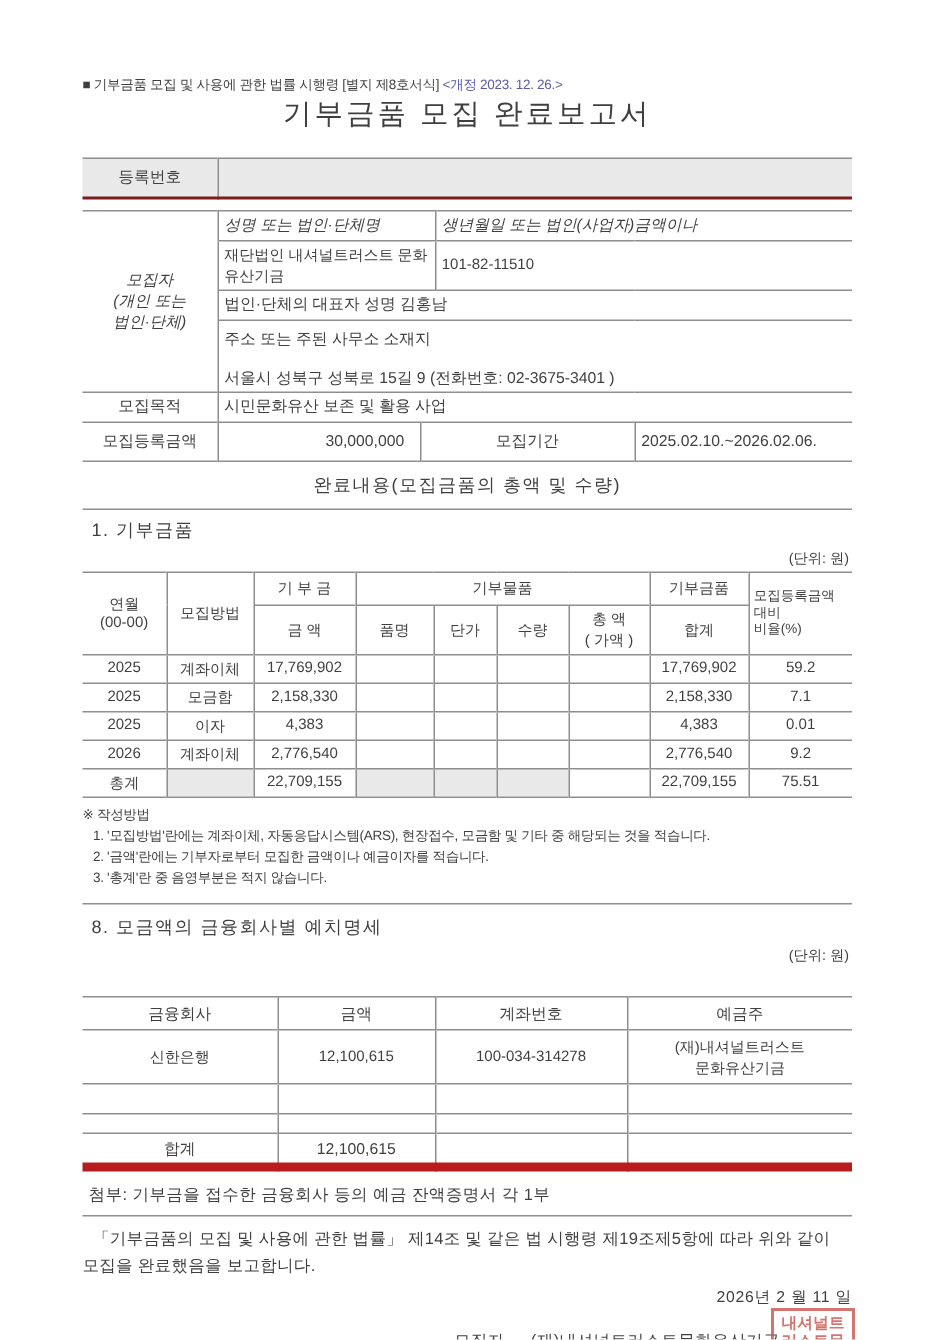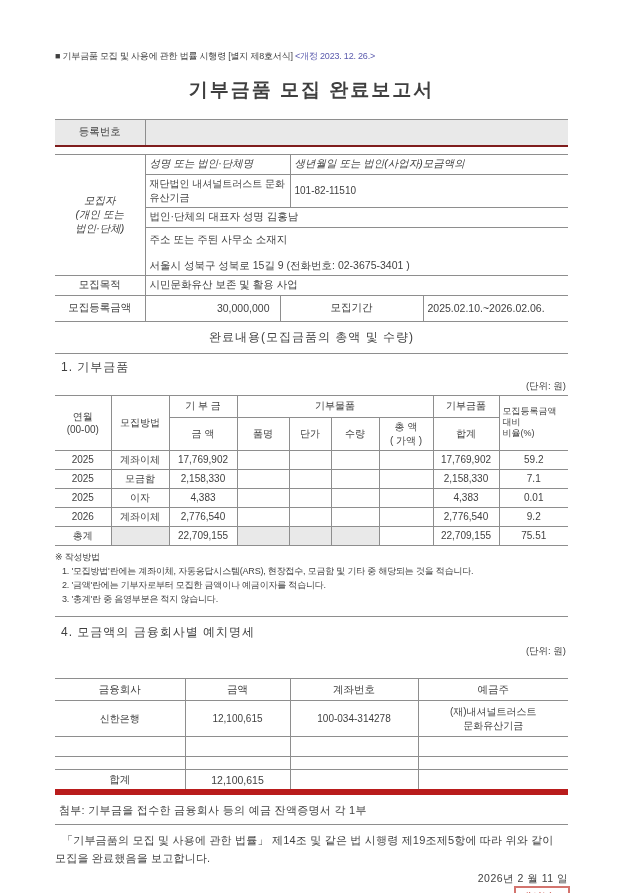--- a/index.html
+++ b/index.html
@@ -6,21 +6,21 @@
   html,body { background:#ffffff; }
   body {
     width: 623px; height: 893px;
     font-family: "Liberation Sans", "DejaVu Sans", sans-serif;
     color:#3f3f3f;
   }
   .content { margin-left:55px; width:513px; padding-top:50px; }
 
   .top-note { font-size:9px; letter-spacing:-0.2px; }
   .top-note .rev { color:#5a5aad; }
-  .doc-title { text-align:center; font-size:19px; font-weight:bold; letter-spacing:2px; margin-top:14px; }
+  .doc-title { text-align:center; font-size:19px; font-weight:normal; letter-spacing:2px; margin-top:0; }
 
   table { width:100%; border-collapse:collapse; table-layout:fixed; font-size:10.5px; color:#3f3f3f; }
   td { padding:2px 4px; text-align:center; vertical-align:middle; }
   .bl { border-left:1px solid #8e8e8e; }
   .grey { background:#e9e9e9; }
   .pre { white-space:pre-line; }
   .left { text-align:left; }
   .right { text-align:right; }
 
   .tableA { margin-top:16px; border-top:1px solid #8e8e8e; border-bottom:2px solid #7f1d1d; }
@@ -111,21 +111,21 @@
         <col style="width:10px">
         <col style="width:133px">
         <col style="width:145px">
       </colgroup>
     <tbody>
         <tr class="rowA">
       <td rowspan="4" class="pre">모집자
 (개인 또는
 법인·단체)</td>
       <td colspan="2" class="bl left">성명 또는 법인·단체명</td>
-      <td colspan="2" class="bl left">생년월일 또는 법인(사업자)모금액의</td>
+      <td colspan="2" class="bl left">생년월일 또는 법인(사업자)금액이나</td>
     </tr>
     <tr class="rowB">
       <td colspan="2" class="bl left">재단법인 내셔널트러스트 문화유산기금</td>
       <td colspan="2" class="bl left">101-82-11510</td>
     </tr>
     <tr class="rowC">
       <td colspan="4" class="bl left">법인·단체의 대표자 성명   김홍남</td>
     </tr>
     <tr class="rowD">
       <td colspan="4" class="bl left pre" style="vertical-align:top; padding-top:5px;">주소 또는 주된 사무소 소재지
@@ -239,21 +239,21 @@
   </tbody>
     </table>
 
   <div class="notes">
     <div class="nt">※ 작성방법</div>
     <li>1. '모집방법'란에는 계좌이체, 자동응답시스템(ARS), 현장접수, 모금함 및 기타 중 해당되는 것을 적습니다.</li>
     <li>2. '금액'란에는 기부자로부터 모집한 금액이나 예금이자를 적습니다.</li>
     <li>3. '총계'란 중 음영부분은 적지 않습니다.</li>
   </div>
 
-  <div class="sec2-head">4. 모금액의 금융회사별 예치명세</div>
+  <div class="sec2-head">8. 모금액의 금융회사별 예치명세</div>
   <div class="unit">(단위: 원)</div>
 
   <table class="table2">
     <colgroup>
         <col style="width:130px">
         <col style="width:105px">
         <col style="width:128px">
         <col style="width:150px">
       </colgroup>
     <tbody>

